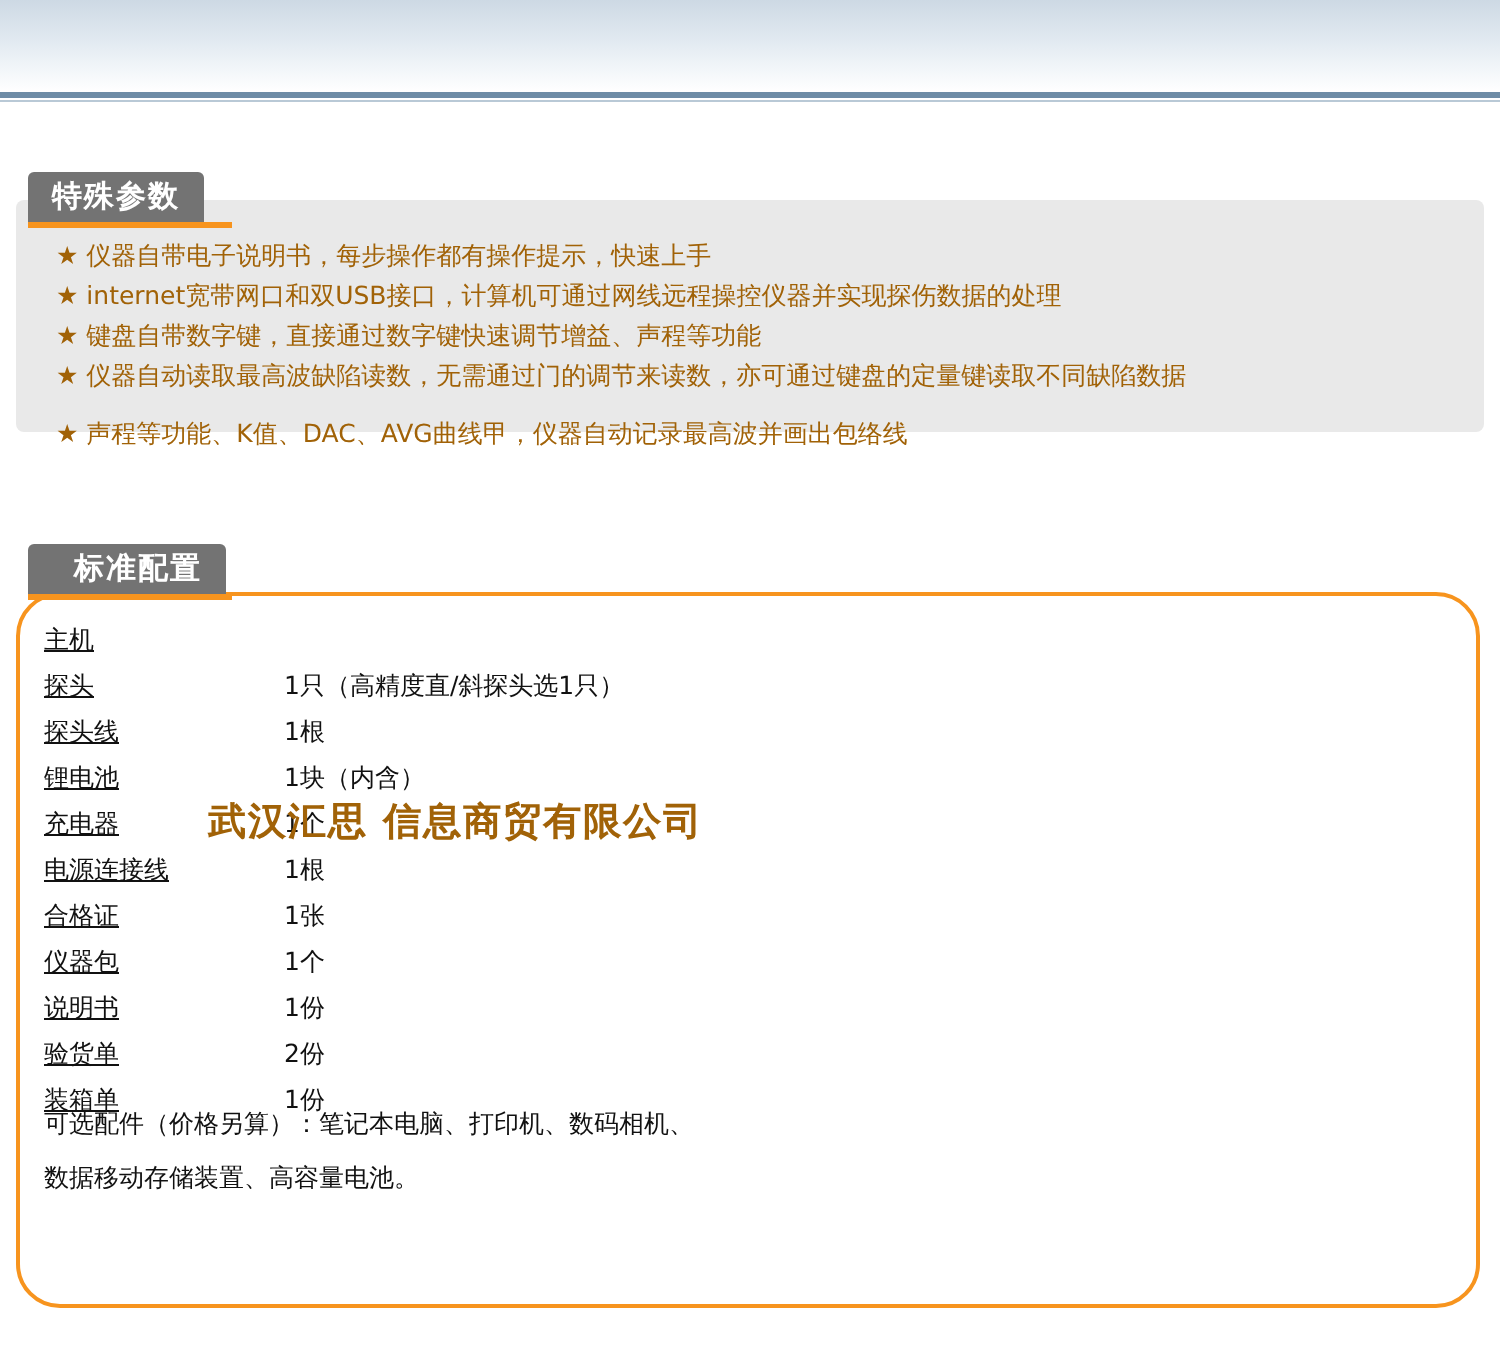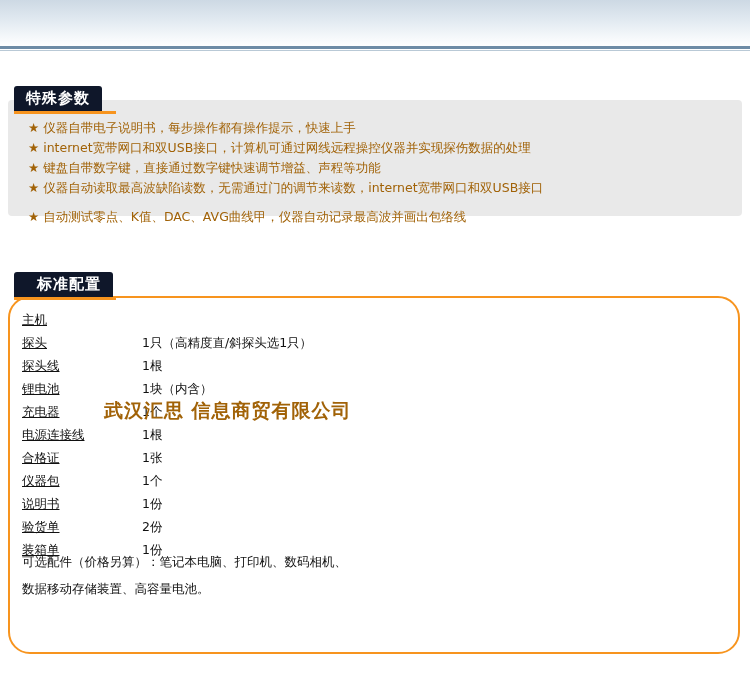--- a/index.html
+++ b/index.html
@@ -54,21 +54,21 @@
     left: 8px;
     top: 100px;
     width: 734px;
     height: 116px;
     background: #e9e9e9;
     border-radius: 4px;
   }
 
   .section-tab {
     position: absolute;
-    background: #0f172a;
+    background: #737373;
     color: #ffffff;
     font-weight: bold;
     font-size: 15px;
     letter-spacing: 1px;
     padding: 5px 12px 6px 12px;
     border-radius: 3px 3px 0 0;
     line-height: 1;
   }
   .tab-underline {
     position: absolute;
@@ -164,22 +164,22 @@
 </div>
 
 <div class="special-box"></div>
 <div class="section-tab" id="special-tab">特殊参数</div>
 <div class="tab-underline" id="special-tab-underline"></div>
 
 <div class="bullet-list">
   <div class="bullet-line">★ 仪器自带电子说明书，每步操作都有操作提示，快速上手</div>
   <div class="bullet-line">★ internet宽带网口和双USB接口，计算机可通过网线远程操控仪器并实现探伤数据的处理</div>
   <div class="bullet-line">★ 键盘自带数字键，直接通过数字键快速调节增益、声程等功能</div>
-  <div class="bullet-line">★ 仪器自动读取最高波缺陷读数，无需通过门的调节来读数，internet宽带网口和双USB接口</div>
-  <div class="bullet-line last">★ 自动测试零点、K值、DAC、AVG曲线甲，仪器自动记录最高波并画出包络线</div>
+  <div class="bullet-line">★ 仪器自动读取最高波缺陷读数，无需通过门的调节来读数，亦可通过键盘的定量键读取不同缺陷数据</div>
+  <div class="bullet-line last">★ 声程等功能、K值、DAC、AVG曲线甲，仪器自动记录最高波并画出包络线</div>
 </div>
 
 <div class="config-box"></div>
 <div class="section-tab" id="config-tab">标准配置</div>
 <div class="tab-underline" id="config-tab-underline"></div>
 
 <div class="config-list">
   <div class="config-row">
     <span class="config-name">主机</span>
   </div>

